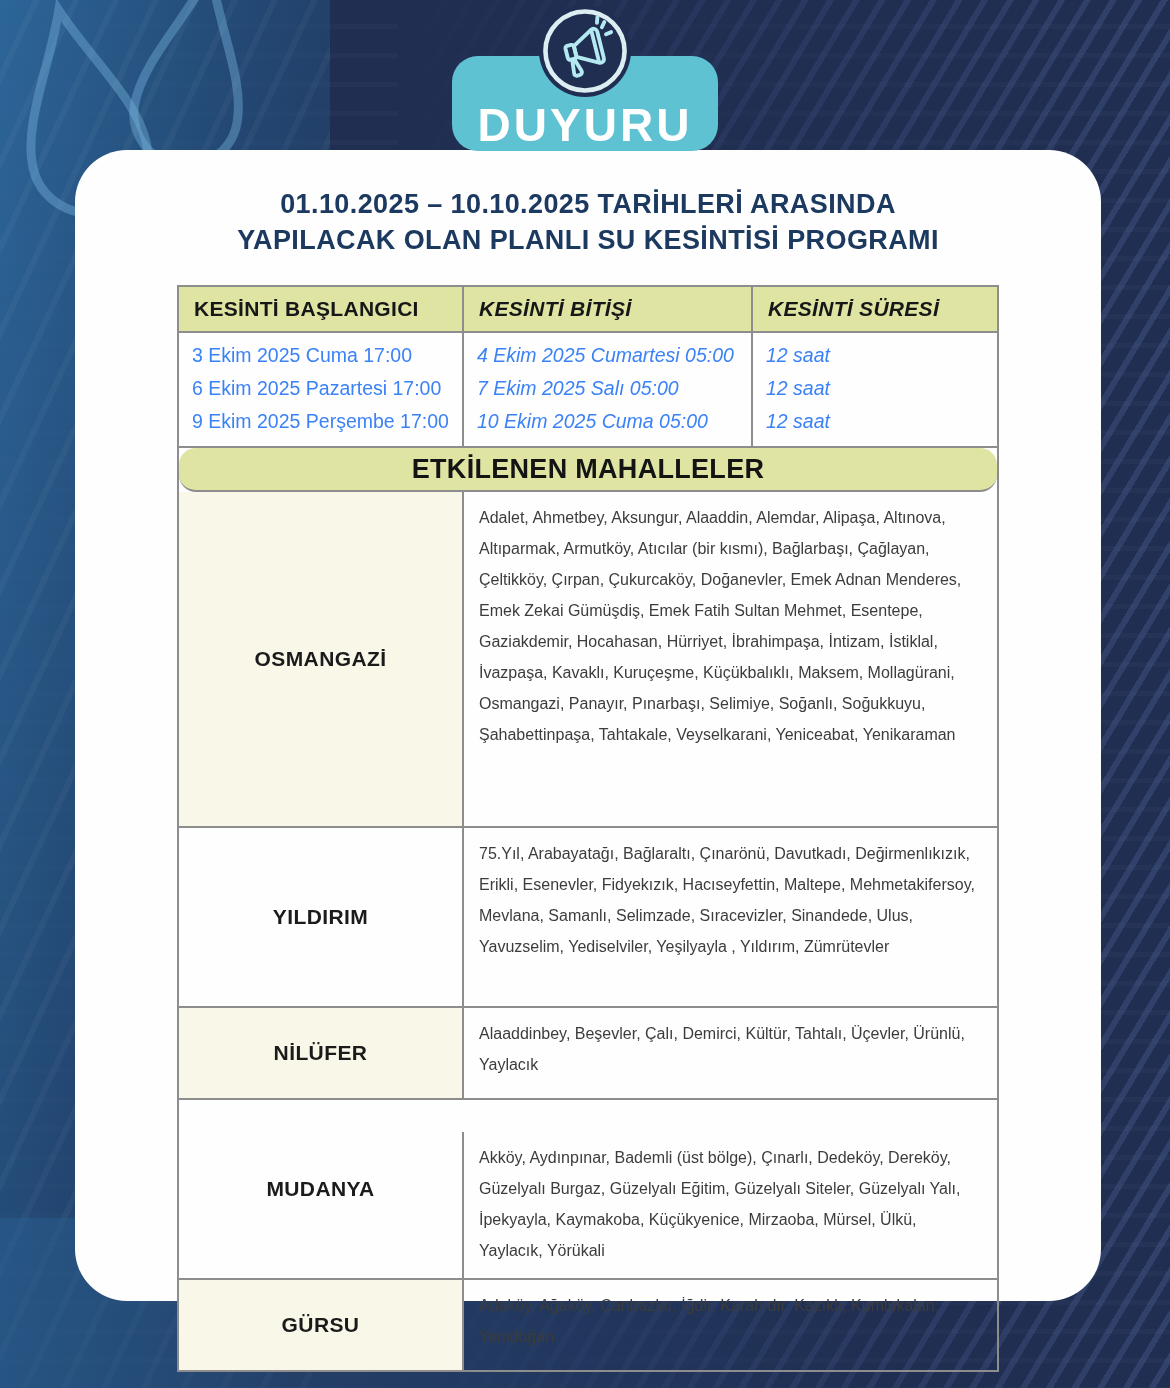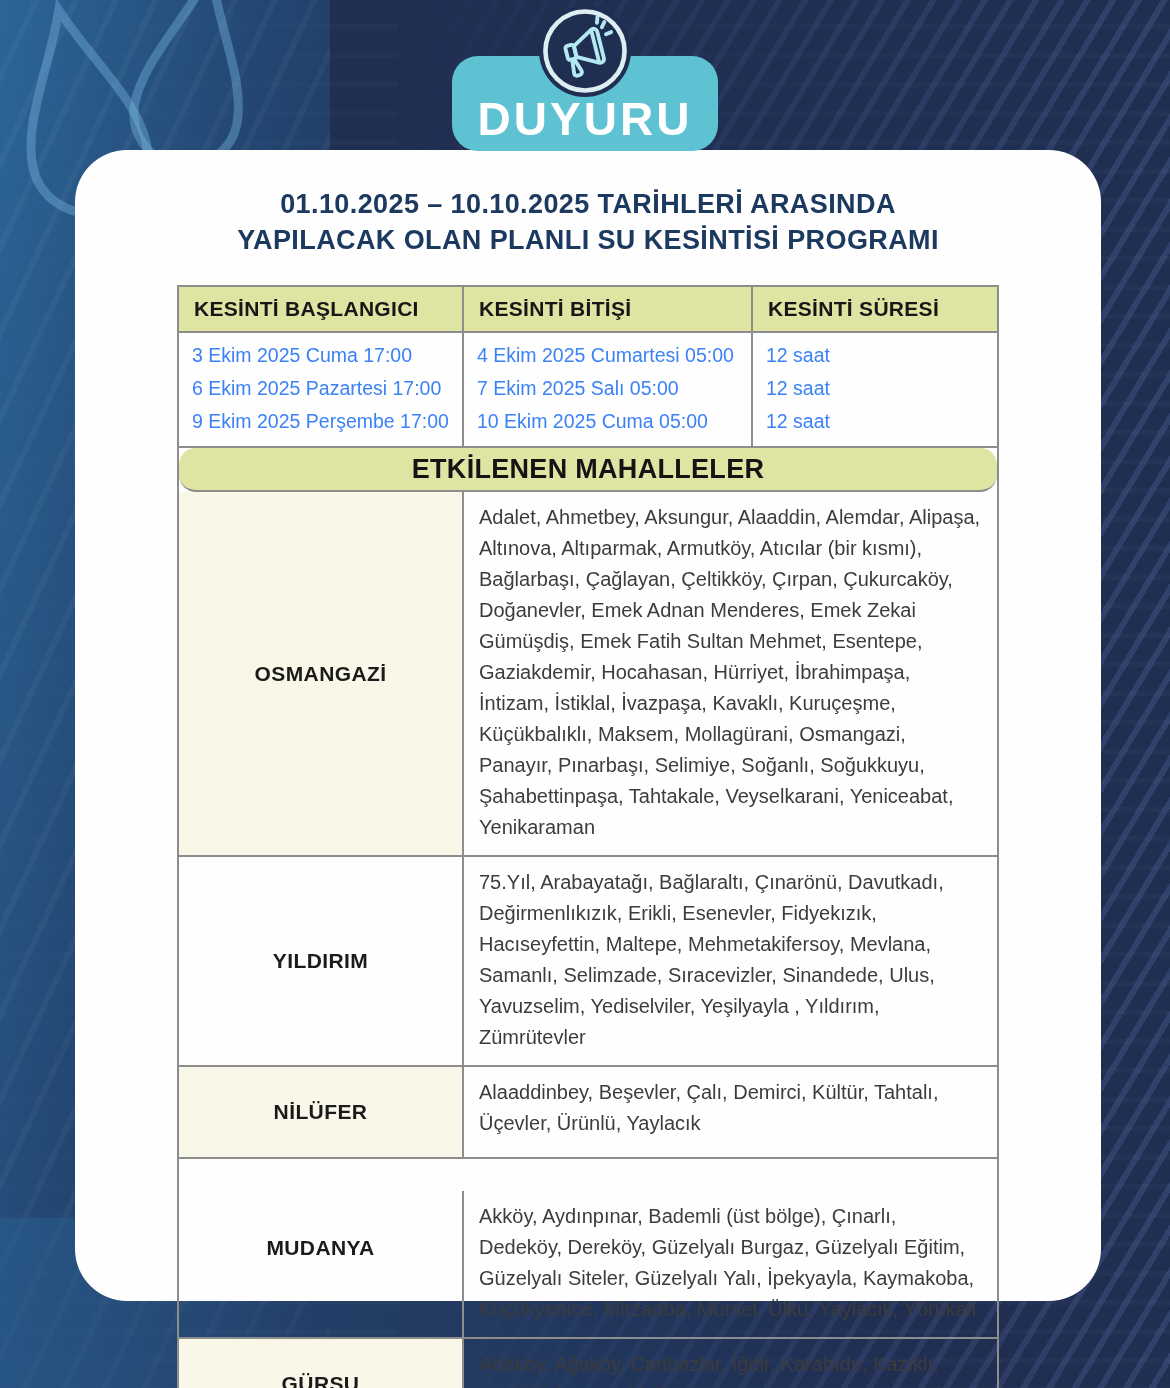--- a/index.html
+++ b/index.html
@@ -29,21 +29,21 @@
     position:absolute;left:75px;top:150px;width:1026px;height:1151px;
     background:#fefefe;border-radius:52px;
   }
   .title{
     margin:36px auto 0;text-align:center;font-weight:bold;font-size:27px;
     line-height:36px;color:var(--title-navy,#1c3960);letter-spacing:0.4px;
   }
   
   .tbl{width:818px;margin:27px auto 0;border:2px solid var(--border-gray,#8d8d8d);}
   .row-sched{display:grid;grid-template-columns:283px 289px 1fr;}
-  .row-sched > div + div{border-left:2px solid var(--border-gray,#8d8d8d);}
+  .row-sched > div + div{border-left:2px solid var(--border-gray,#8d8d8d);font-style:italic;}
   .hdr .hcell{
     background:var(--header-green,#dfe4a2);height:44px;display:flex;align-items:center;
     padding-left:15px;font-weight:bold;font-size:21px;color:#171717;letter-spacing:0.3px;
     border-bottom:2px solid var(--border-gray,#8d8d8d);
   }
   .dates .dcell{padding:6px 0 8px 13px;border-bottom:2px solid var(--border-gray,#8d8d8d);}
   .dates .dcell div{font-size:19.5px;line-height:33px;color:#3b82f6;}
   .section-row{
     background:var(--header-green,#dfe4a2);height:42px;display:flex;align-items:center;justify-content:center;
     font-weight:bold;font-size:27px;color:#141414;letter-spacing:0.3px;
@@ -52,33 +52,33 @@
   }
   .d-row{display:grid;grid-template-columns:283px 1fr;border-bottom:2px solid var(--border-gray,#8d8d8d);}
   .d-row:last-child{border-bottom:none;}
   .d-name{
     display:flex;align-items:center;justify-content:center;text-align:center;
     font-weight:bold;font-size:21px;color:#1b1b1b;letter-spacing:0.4px;
   }
   .d-row.alt .d-name{background:var(--cream,#f9f8e8);}
   .d-list{
     border-left:2px solid var(--border-gray,#8d8d8d);
-    padding:10px 16px 12px 15px;font-size:20px;line-height:31px;color:#3c3c3c;
+    padding:10px 16px 12px 15px;font-size:16px;line-height:31px;color:#3c3c3c;
   }
   .mh-0{min-height:312px;} .mh-1{min-height:156px;} .mh-2{min-height:68px;}
   .mh-3{min-height:120px;margin-top:32px;} .mh-4{min-height:68px;}
   
   .badge{
     position:absolute;left:calc(50% - 133px);top:56px;width:266px;height:95px;
     border-radius:26px;background:var(--teal,#5ec2d2);
     display:flex;align-items:flex-end;justify-content:center;
   }
   .badge span{
     font-weight:bold;font-size:46px;color:#ffffff;letter-spacing:3px;line-height:1;
-    margin-bottom:9px;
+    margin-bottom:3px;
   }
   .icon-circle{
     position:absolute;left:calc(50% - 46px);top:5px;width:92px;height:92px;
     border-radius:50%;background:var(--navy,#202e52);
   }
   .icon-circle svg{width:92px;height:92px;display:block;}
 </style>
 </head>
 <body>
 

